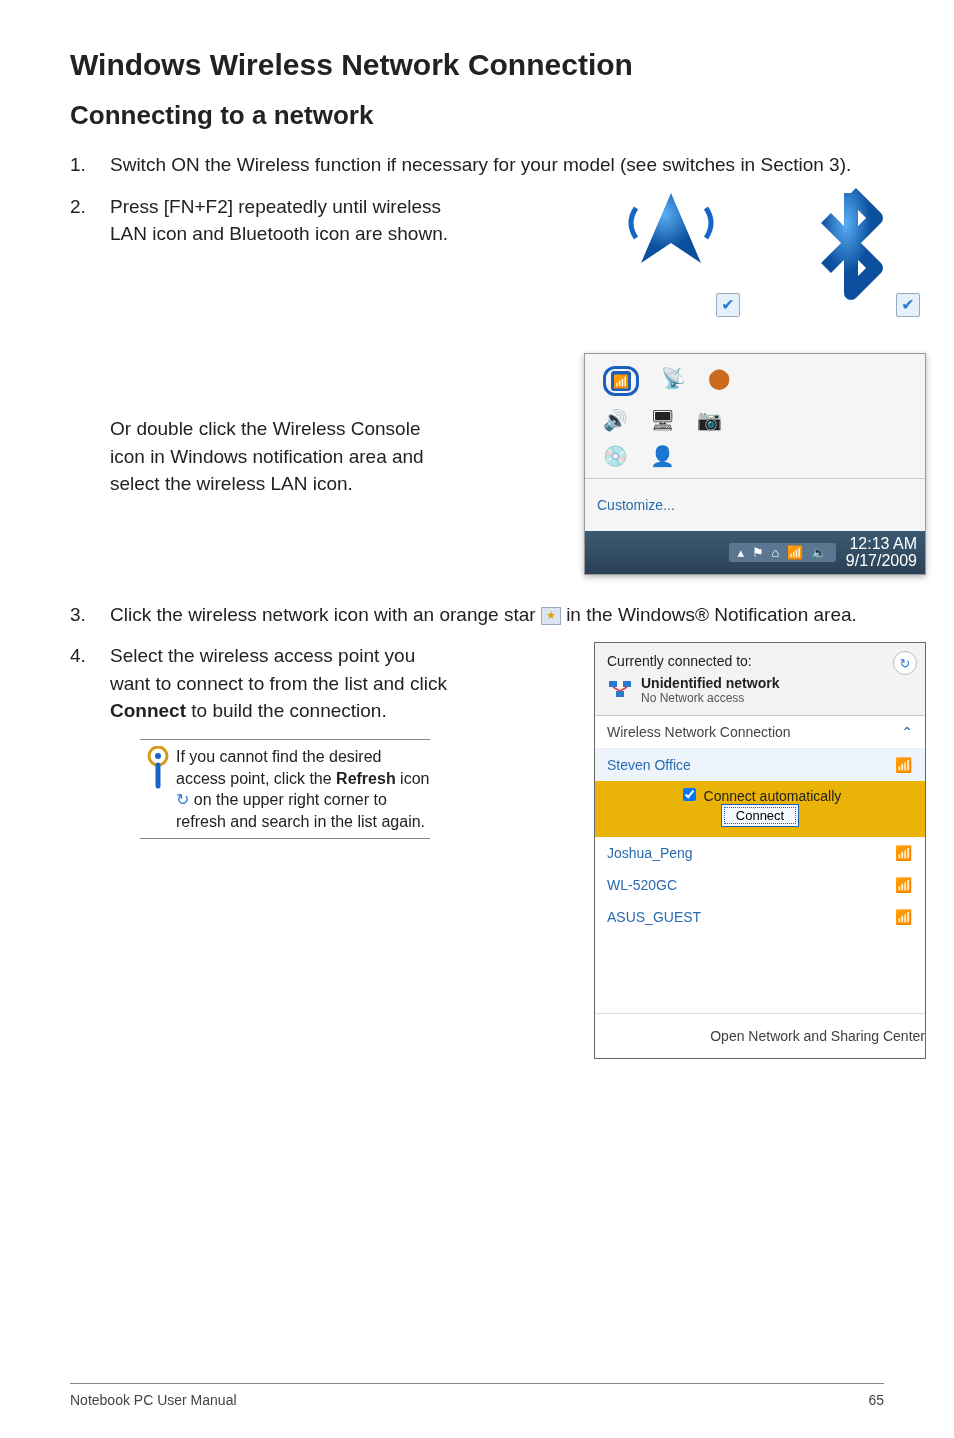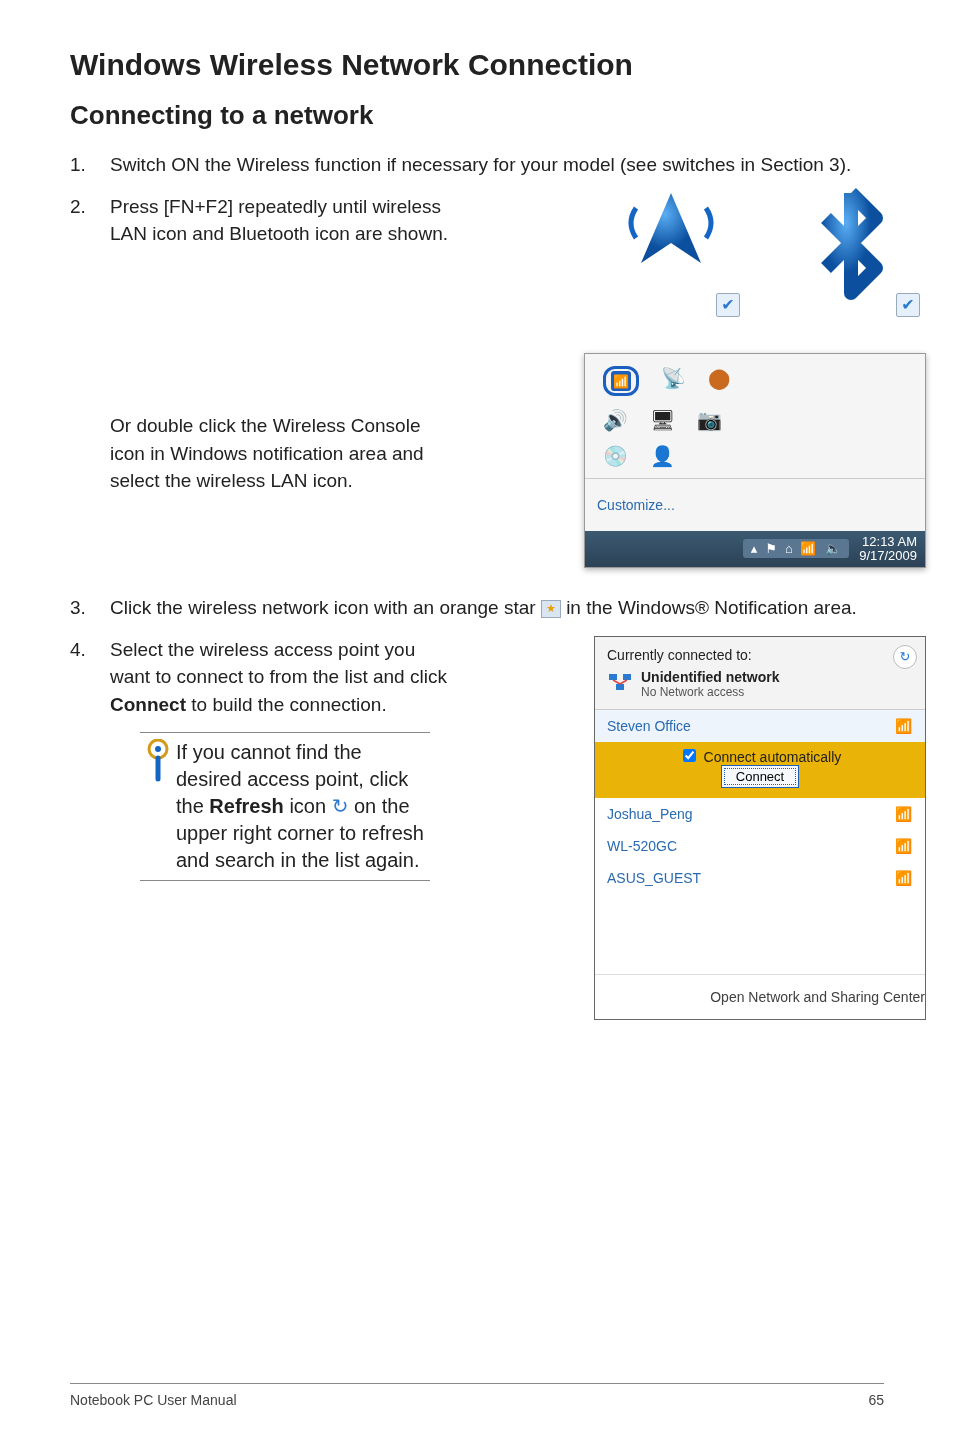--- a/index.html
+++ b/index.html
@@ -45,21 +45,21 @@
   .strong { font-weight: bold; }
   .fn-plain { font-size: 19px; line-height:1.45;}
   .callout {
     display: flex;
     align-items: flex-start;
     border-top: 1px solid #888;
     border-bottom: 1px solid #888;
     margin: 10px 0 0 70px;
     padding: 6px 0;
     width: 290px;
-    font-size: 20px;
+    font-size: 16px;
     line-height: 1.35;
   }
   .callout .tip-icon {
     width: 36px;
     flex-shrink: 0;
     display:flex;
     align-items:flex-start;
     justify-content:center;
   }
   .two-col {
@@ -126,21 +126,21 @@
     gap:10px;
   }
   .taskbar .pill {
     background:#5a7690;
     border-radius:3px;
     padding:2px 8px;
     display:flex;
     gap:8px;
     align-items:center;
   }
-  .taskbar .time { text-align:right; line-height:1.1; font-size:13px;}
+  .taskbar .time { text-align:right; line-height:1.1; font-size:16px;}
   .circle-highlight {
     border:3px solid #1b5fbf;
     border-radius:12px;
     padding:2px 5px;
     display:inline-flex;
     align-items:center;
   }
   .wifi-panel {
     width: 330px;
     border:1px solid #666;
@@ -383,20 +383,24 @@
                   <path d="M6 8 L13 12 M20 8 L13 12" stroke="#d44" stroke-width="1.5"></path>
                 </svg>
             </span>
             <div>
               <div class="un-net">Unidentified network</div>
               <div class="no-net">No Network access</div>
             </div>
           </div>
           <div class="refresh">↻</div>
         </div>
+        <div class="section-label">
+          <span>Wireless Network Connection</span>
+          <span style="color:#2a6ab1;">⌃</span>
+        </div>
         <div class="net selected">
           <span>Steven Office</span>
           <span class="signal">📶</span>
         </div>
         <div class="connect-row">
           <label>
             <input type="checkbox" class="chk" checked="" style="">
             <span>Connect automatically</span>
           </label>
           <button class="connect-btn"><span>Connect</span></button>

